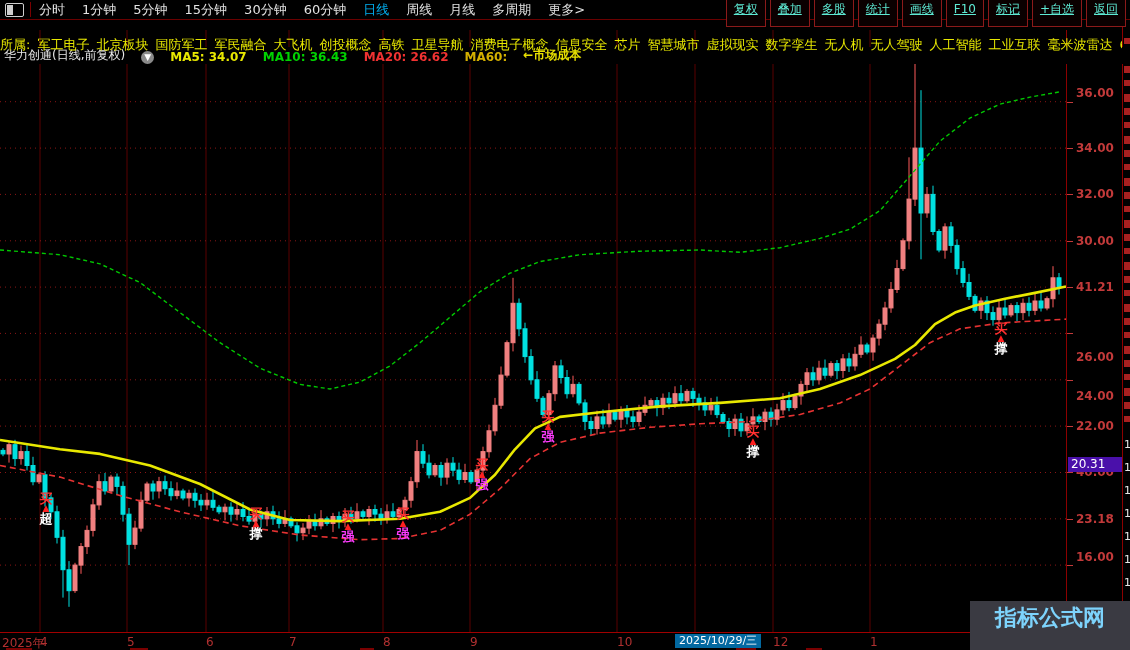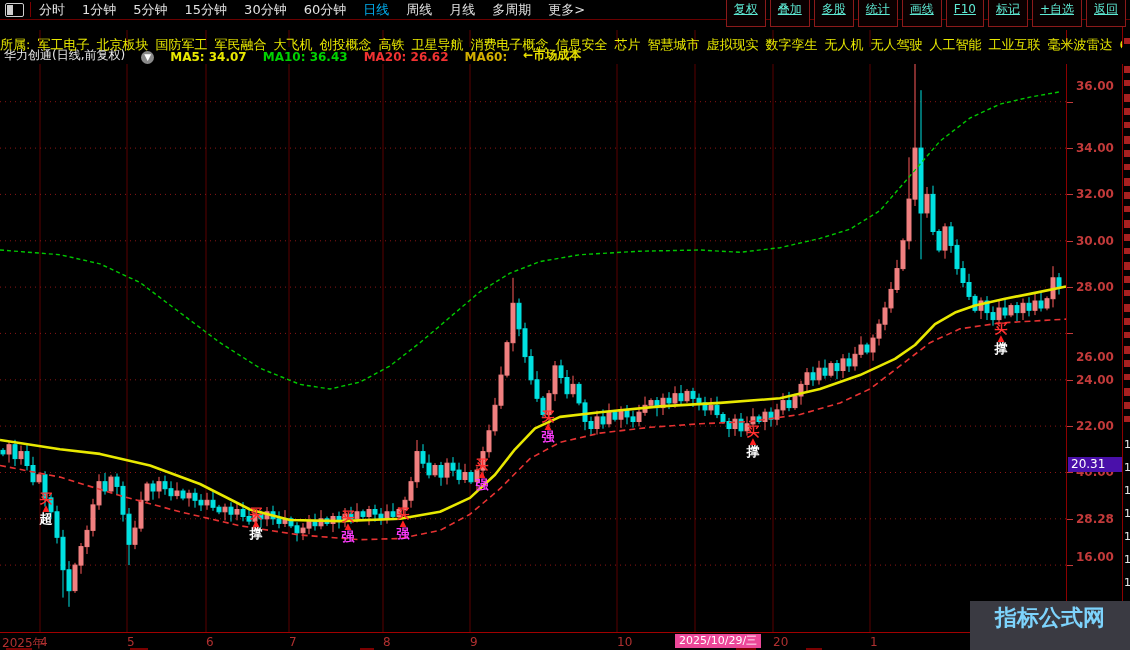--- a/index.html
+++ b/index.html
@@ -43,21 +43,21 @@
   
   .rsliver{position:absolute;left:1122px;top:20px;width:8px;height:630px;z-index:4;
            border-left:1px solid #8c0000;overflow:hidden;}
   .rfrag{position:absolute;left:1px;width:6px;height:9px;background:#a82020;}
   .rdigit{position:absolute;left:1px;color:#e8e8e8;font-size:11px;}
   
   .xaxis{position:absolute;left:0;top:632px;width:1130px;height:18px;background:#000;
          border-top:1px solid #a00000;z-index:6;}
   .xlab{position:absolute;top:2px;color:#b03030;font-size:12px;white-space:nowrap;}
   .xyear{position:absolute;top:2px;left:2px;color:#b03030;font-size:12px;}
-  .datebox{position:absolute;top:1px;height:14px;background:#ec4899;color:#fff;font-size:11px;
+  .datebox{position:absolute;top:1px;height:14px;background:#0369a1;color:#fff;font-size:11px;
            line-height:14px;padding:0 4px;white-space:nowrap;}
   .xfrag{position:absolute;top:15px;height:3px;background:#7a0000;}
   
   .marker{position:absolute;width:22px;text-align:center;z-index:3;line-height:1;}
   .marker .m1{color:#ff3030;font-size:13px;font-weight:bold;display:block;}
   .marker .tri{color:#ff2020;font-size:9px;display:block;margin:-1px 0;}
   .marker .m2{font-size:13px;font-weight:bold;display:block;}
   
   .watermark{position:absolute;left:970px;top:601px;width:160px;height:49px;background:#3a3a42;
              z-index:7;text-align:center;}
@@ -579,39 +579,39 @@
       <span class="sector-chip">人工智能</span>
       <span class="sector-chip">工业互联</span>
       <span class="sector-chip">毫米波雷达</span>
       <span class="sector-chip">6G概念</span>
     </div>
 
   <div class="yaxis" id="yaxis">
       <div class="ytick" style="top: 25px;"></div>
       <div class="ylab" style="top: 18px;">69.01</div>
       <div class="ytick" style="top: 72px;"></div>
-      <div class="ylab" style="top: 49px;">36.00</div>
+      <div class="ylab" style="top: 56px;">36.00</div>
       <div class="ytick" style="top: 118px;"></div>
       <div class="ylab" style="top: 111px;">34.00</div>
       <div class="ytick" style="top: 164px;"></div>
       <div class="ylab" style="top: 157px;">32.00</div>
       <div class="ytick" style="top: 211px;"></div>
       <div class="ylab" style="top: 204px;">30.00</div>
       <div class="ytick" style="top: 257px;"></div>
-      <div class="ylab" style="top: 250px;">28.00</div>
+      <div class="ylab" style="top: 250px;">41.21</div>
       <div class="ytick" style="top: 303px;"></div>
       <div class="ylab" style="top: 296px; margin-top: 24px;">26.00</div>
       <div class="ytick" style="top: 350px;"></div>
-      <div class="ylab" style="top: 343px; text-align: center;">24.00</div>
+      <div class="ylab" style="top: 359px; text-align: center;">24.00</div>
       <div class="ytick" style="top: 396px;"></div>
       <div class="ylab" style="top: 389px;">22.00</div>
       <div class="ytick" style="top: 442px;"></div>
       <div class="ylab" style="top: 435px;">40.00</div>
       <div class="ytick" style="top: 489px;"></div>
-      <div class="ylab" style="top: 482px;">28.28</div>
+      <div class="ylab" style="top: 482px;">23.18</div>
       <div class="ytick" style="top: 535px;"></div>
       <div class="ylab" style="top: 520px;">16.00</div>
       <div class="ybadge" style="top: 427px; background: rgb(74, 16, 170);">20.31</div>
     </div>
 
   <div class="rsliver" id="rsliver">
       <div class="rfrag" style="top: 18px; height: 6px;"></div>
       <div class="rfrag" style="top: 32px; height: 8px;"></div>
       <div class="rfrag" style="top: 46px; height: 7px;"></div>
       <div class="rfrag" style="top: 60px; height: 6px;"></div>
@@ -651,21 +651,21 @@
 
   <div class="xaxis" id="xaxis">
     <span class="xyear">2025年</span>
   <span class="xlab" style="left: 40px;">4</span>
       <span class="xlab" style="left: 127px;">5</span>
       <span class="xlab" style="left: 206px;">6</span>
       <span class="xlab" style="left: 289px;">7</span>
       <span class="xlab" style="left: 383px;">8</span>
       <span class="xlab" style="left: 470px;">9</span>
       <span class="xlab" style="left: 617px;">10</span>
-      <span class="xlab" style="left: 773px;">20</span>
+      <span class="xlab" style="left: 773px;">12</span>
       <span class="xlab" style="left: 870px;">1</span>
       <span class="datebox" style="left: 675px;">2025/10/29/三</span>
       <span class="xfrag" style="left: 6px; width: 26px;"></span>
       <span class="xfrag" style="left: 130px; width: 18px;"></span>
       <span class="xfrag" style="left: 360px; width: 14px;"></span>
       <span class="xfrag" style="left: 736px; width: 20px;"></span>
       <span class="xfrag" style="left: 806px; width: 16px;"></span>
     </div>
 
   <div id="markers">

